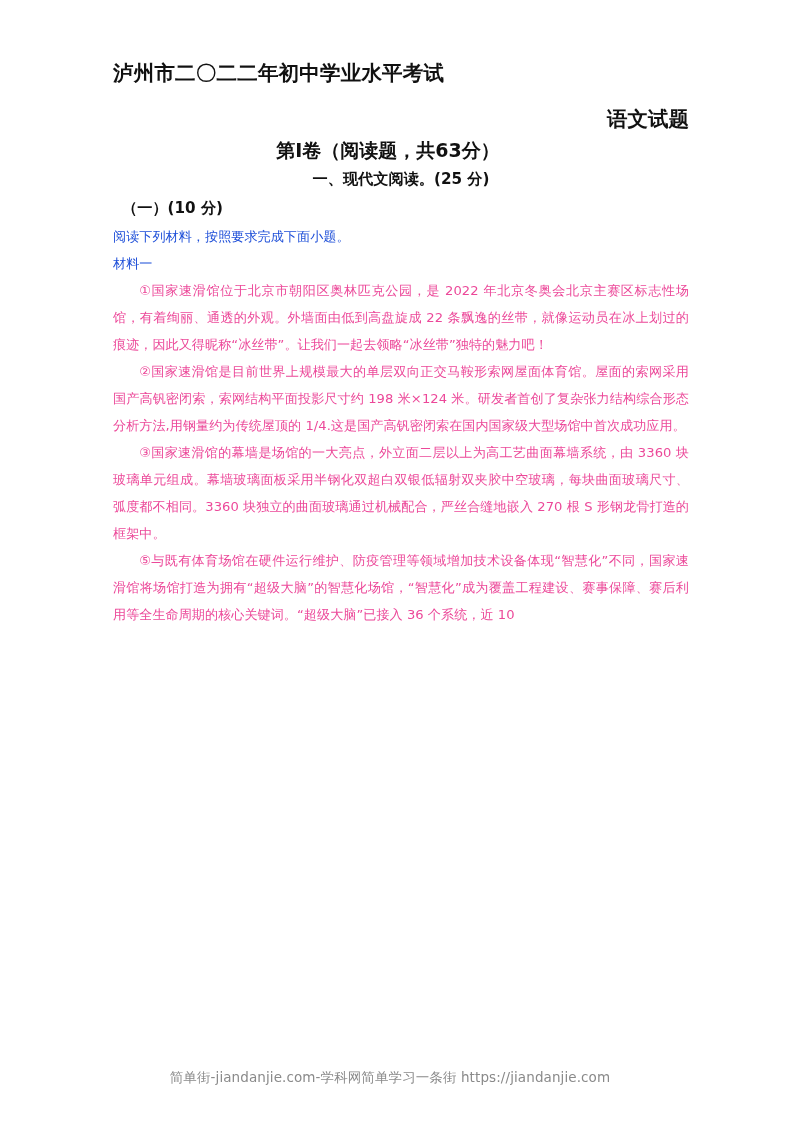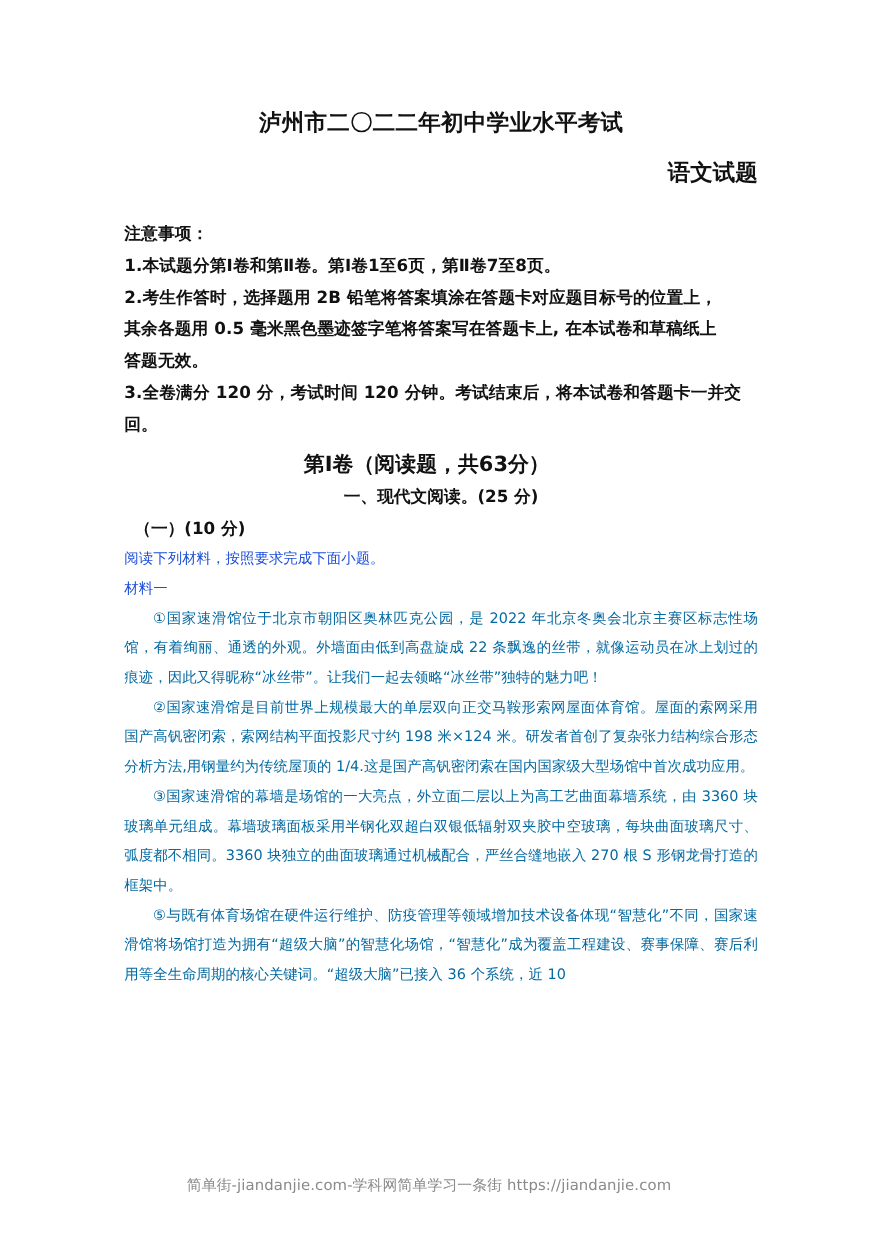--- a/index.html
+++ b/index.html
@@ -30,27 +30,26 @@
   
   .content {
     position: absolute;
     left: 113px;
     top: 0;
     width: 576px;
   }
 
   
   .doc-title {
-    text-align: center;
     font-size: 20.5px;
     font-weight: 700;
     letter-spacing: 0.2px;
     line-height: 1;
     margin: 0;
-    padding-top: 101px;
+    padding-top: 63px;
     font-family: "DejaVu Sans", "Liberation Sans", sans-serif;
   }
   .doc-subtitle {
     text-align: right;
     font-size: 20.5px;
     font-weight: 700;
     line-height: 1;
     margin: 0;
     padding-top: 25px;
   }
@@ -106,21 +105,21 @@
     line-height: 27px;
     margin: 0;
     color: #1d4ed8;
     letter-spacing: 0.05px;
   }
   .para {
     font-size: 13.1px;
     font-weight: 400;
     line-height: 27px;
     margin: 0;
-    color: #0369a1;
+    color: #ec4899;
     text-align: justify;
     text-justify: inter-ideograph;
     text-indent: 2em;
     letter-spacing: 0.05px;
   }
   .para .u {
     text-decoration: underline;
     text-underline-offset: 3px;
   }
   .para sub {
@@ -149,29 +148,20 @@
 <body>
 
 <div class="page">
 
   <div class="content">
 
     <h1 class="doc-title">泸州市二〇二二年初中学业水平考试</h1>
 
     <h2 class="doc-subtitle">语文试题</h2>
 
-    <div class="notice-wrap">
-      <p class="notice-heading">注意事项：</p>
-      <p class="notice-line">1.本试题分第Ⅰ卷和第Ⅱ卷。第Ⅰ卷1至6页，第Ⅱ卷7至8页。</p>
-      <p class="notice-line">2.考生作答时，选择题用 2B 铅笔将答案填涂在答题卡对应题目标号的位置上，</p>
-      <p class="notice-line">其余各题用 0.5 毫米黑色墨迹签字笔将答案写在答题卡上, 在本试卷和草稿纸上</p>
-      <p class="notice-line">答题无效。</p>
-      <p class="notice-line">3.全卷满分 120 分，考试时间 120 分钟。考试结束后，将本试卷和答题卡一并交</p>
-      <p class="notice-line">回。</p>
-    </div>
 
     <div class="gap-sm"></div>
 
     <p class="juan-heading">第Ⅰ卷（阅读题，共63分）</p>
 
     <p class="sec-heading">一、现代文阅读。(25 分)</p>
 
     <p class="sub-heading">（一）(10 分)</p>
 
     <p class="body-line">阅读下列材料，按照要求完成下面小题。</p>

